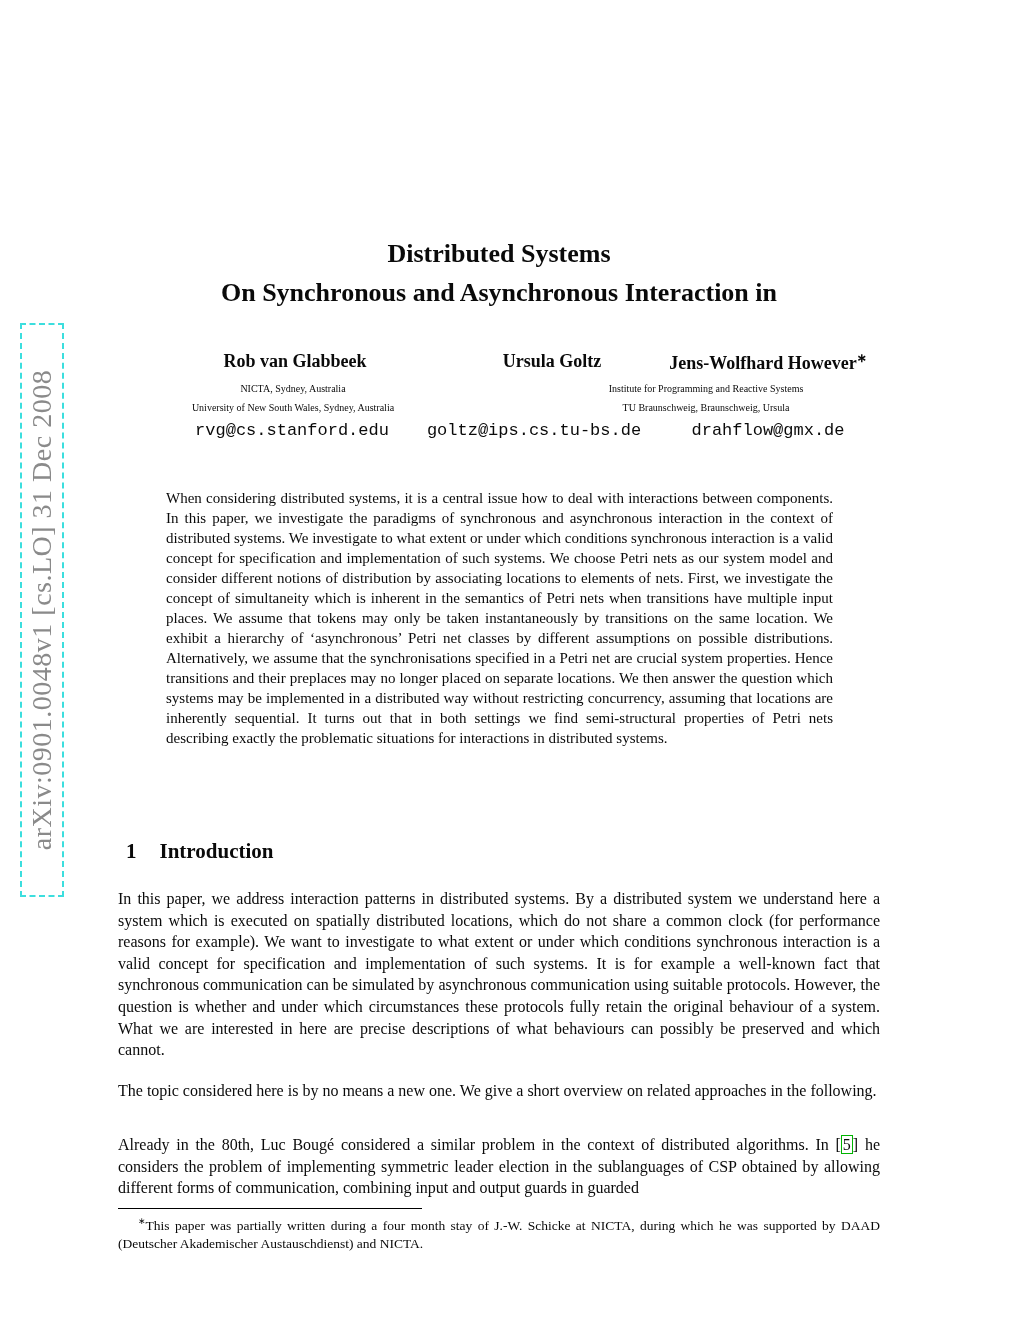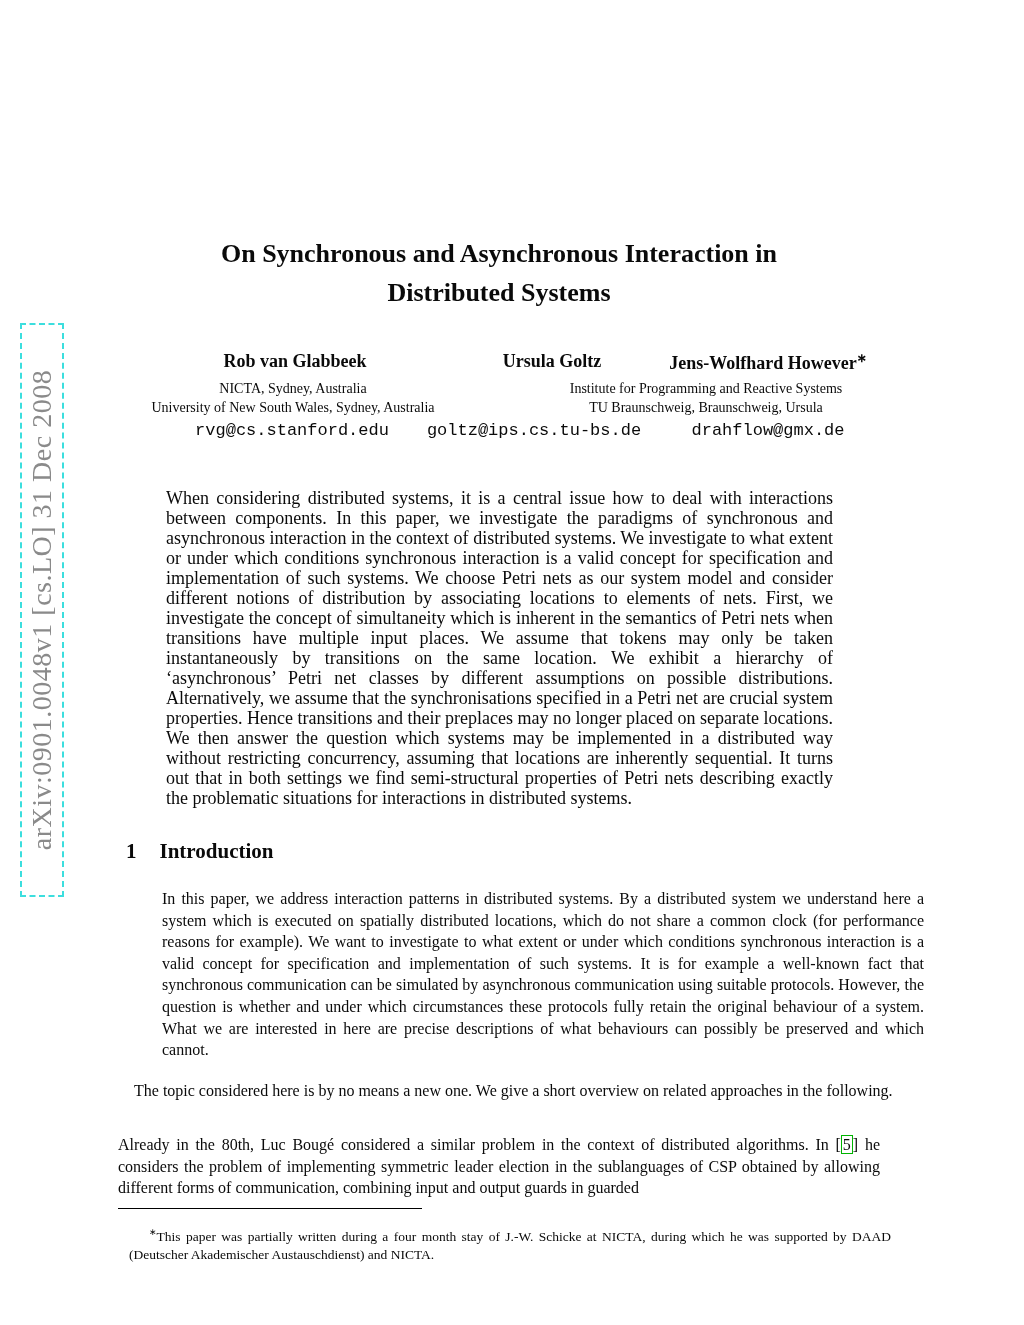--- a/index.html
+++ b/index.html
@@ -38,86 +38,86 @@
   
   .author {
     position:absolute; top:351px;
     transform:translateX(-50%);
     font-size:18px; white-space:nowrap;font-weight:bold;
   }
   .author sup { font-size:12px; }
   .affil {
     position:absolute; top:380px;
     transform:translateX(-50%);
-    text-align:center; font-size:14px; line-height:18.5px;
+    text-align:center; font-size:10px; line-height:18.5px;
     white-space:nowrap;
   }
   .email {
     position:absolute; top:421px;
     transform:translateX(-50%);
     font-family:"Liberation Mono", monospace;
     font-size:17px; white-space:nowrap;
   }
 
   
   .abstract {
     position:absolute; left:166px; top:488px; width:667px;
-    font-size:18px; line-height:20px;
+    font-size:15px; line-height:20px;
     text-align:justify;
   }
 
   
   .section-heading {
     position:absolute; left:118px; top:831px;
     margin:8px; font-size:21px; font-weight:bold;
   }
   .section-heading .num { margin-right:23px; }
 
   
   .body-para {
     position:absolute; left:118px; width:762px;
     margin:0; font-size:16px; line-height:21.6px;
     text-align:justify;
   }
-  .p1 { top:888px;margin-left:44px; }
-  .p2 { top:1080px;margin-left:16px; }
+  .p1 { top:888px; }
+  .p2 { top:1080px; }
   .p3 { top:1134px; }
 
   .cite-box {
     border:1.5px solid #00b400;
     padding:0 1px;
     color:#0a0a0a;
     text-decoration:none;
     cursor:pointer;
   }
 
   
   .footnote-rule {
     position:absolute; left:118px; top:1208px; width:304px;
     border:none; border-top:1.6px solid #000; margin:0;
   }
   .footnote {
     position:absolute; left:118px; top:1212px; width:762px;
-    margin:11px; font-size:13.5px; line-height:18px;
+    margin:0; font-size:13.5px; line-height:18px;
     text-align:justify; text-indent:20px;
   }
   .footnote sup { font-size:9px; }
 </style>
 </head>
 <body>
 
 <div class="page">
 
   <div class="arxiv-stamp">
     <span class="arxiv-stamp-text">arXiv:0901.0048v1  [cs.LO]  31 Dec 2008</span>
   </div>
 
   <div class="title">
+    <div>Distributed Systems</div>
     <div>On Synchronous and Asynchronous Interaction in</div>
-    <div>Distributed Systems</div>
   </div>
 
   <span class="author" style="left:295px">Rob van Glabbeek</span>
   <span class="author" style="left:552px">Ursula Goltz</span>
   <span class="author" style="left:768px"><span>Jens-Wolfhard However</span><sup>∗</sup></span>
 
   <div class="affil" style="left:293px">
     <div>NICTA, Sydney, Australia</div>
     <div>University of New South Wales, Sydney, Australia</div>
   </div>

